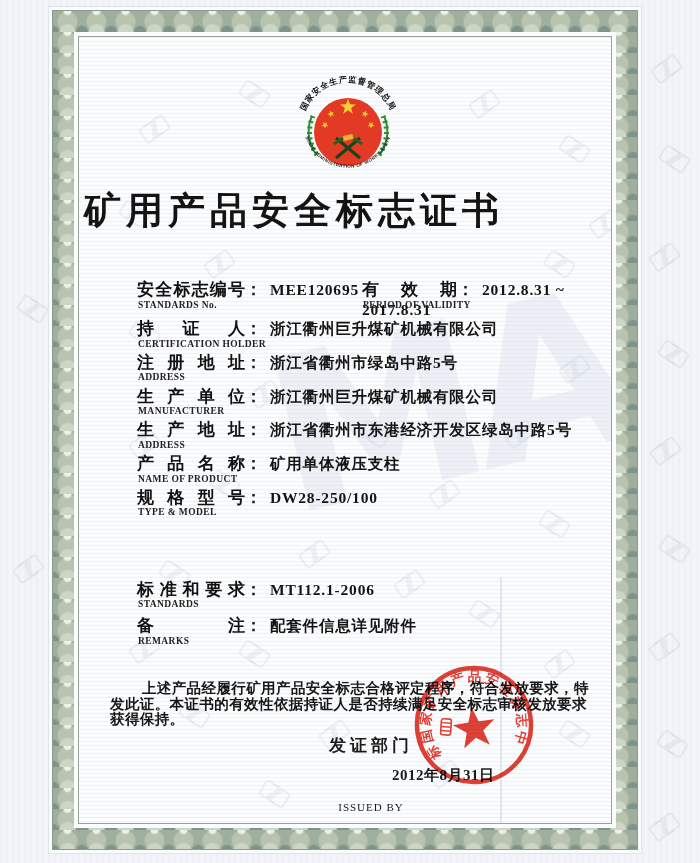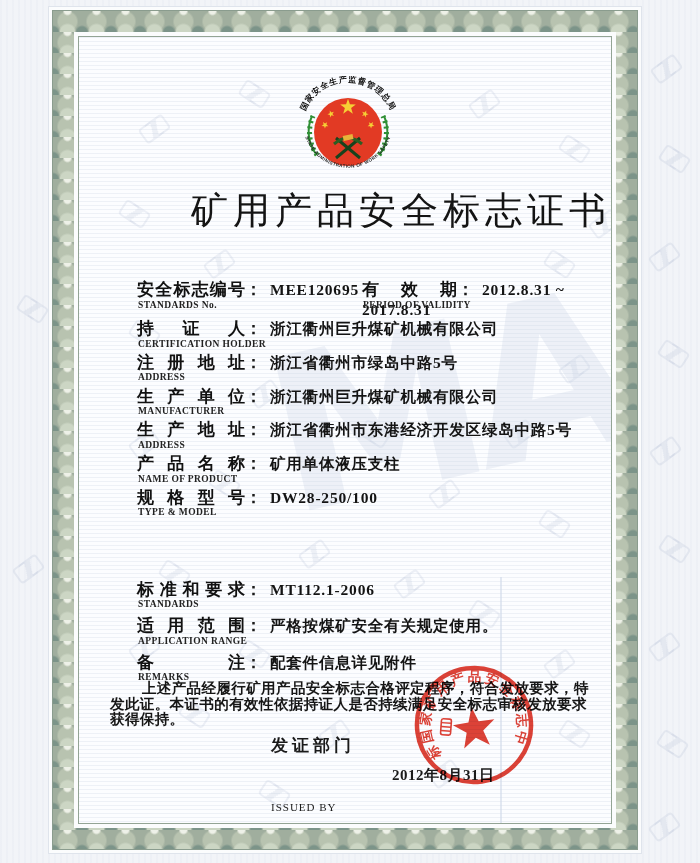--- a/index.html
+++ b/index.html
@@ -50,22 +50,22 @@
     position:absolute;width:29px;height:18px;box-sizing:border-box;
     border:2.5px solid rgba(175,187,210,.38);border-radius:4px;
     background:linear-gradient(115deg, transparent 40%, rgba(175,187,210,.34) 40% 60%, transparent 60%);
     pointer-events:none;
   }
   .scan > .wm-tile{opacity:.8;}
   
   .emblem{position:absolute;left:217px;top:39px;z-index:2;}
   
   .title{
-    position:absolute;top:149px;left:0;right:0;z-index:2;text-align:right;
-    font-size:37px;font-weight:normal;letter-spacing:5px;padding-left:5px;
+    position:absolute;top:149px;left:0;right:0;z-index:2;text-align:left;
+    font-size:37px;font-weight:bold;letter-spacing:5px;padding-left:5px;
     font-family:"DejaVu Serif","Liberation Serif",serif;color:#141414;
   }
   .subtitle{
     position:absolute;top:196px;left:0;right:0;z-index:2;text-align:center;
     font-size:15.5px;font-weight:bold;letter-spacing:0.2px;
     font-family:"Liberation Serif",serif;color:#151515;
   }
   
   .fields{position:absolute;left:58px;top:243px;width:470px;z-index:2;}
   .row{position:relative;height:33.8px;}
@@ -87,21 +87,21 @@
   .en{
     position:absolute;left:1px;top:19.5px;font-size:9.5px;font-weight:bold;
     letter-spacing:0.4px;font-family:"Liberation Serif",serif;color:#222;white-space:nowrap;
   }
   
   .declaration{
     position:absolute;left:31px;top:644px;width:484px;z-index:2;
     font-size:14.5px;font-weight:bold;line-height:15.5px;letter-spacing:0.4px;
     text-indent:2.2em;color:#161616;
   }
-  .issuer{position:absolute;left:192px;top:697px;width:200px;z-index:2;}
+  .issuer{position:absolute;left:192px;top:697px;width:200px;text-align:center;z-index:2;}
   .issuer-cn{font-size:17px;font-weight:bold;letter-spacing:4px;}
   .issuer-en{font-size:11px;font-weight:normal;letter-spacing:1px;font-family:"Liberation Serif",serif;margin-top:44px;}
   .issue-date{position:absolute;left:313px;top:729px;z-index:2;font-size:15px;font-weight:bold;letter-spacing:0.5px;}
   
   .seal{position:absolute;left:331px;top:624px;z-index:3;opacity:.92;mix-blend-mode:multiply;}
   .fold{position:absolute;left:421px;top:540px;bottom:0;width:1.5px;background:rgba(208,218,234,.6);z-index:1;}
 </style>
 </head>
 <body>
 
@@ -217,24 +217,20 @@
           <div class="row">
             <span class="lbl">规格型号</span><span class="colon">：</span><span class="val">DW28-250/100</span>
             <span class="en">TYPE &amp; MODEL</span>
           </div>
 
           <div class="row tall gap-before">
             <span class="lbl">标准和要求</span><span class="colon">：</span><span class="val">MT112.1-2006</span>
             <span class="en">STANDARDS</span>
           </div>
 
-          <div class="row tall">
-            <span class="lbl">适用范围</span><span class="colon">：</span><span class="val">严格按煤矿安全有关规定使用。</span>
-            <span class="en">APPLICATION RANGE</span>
-          </div>
 
           <div class="row tall">
             <span class="lbl">备注</span><span class="colon">：</span><span class="val">配套件信息详见附件</span>
             <span class="en">REMARKS</span>
           </div>
         </div>
 
         <div class="declaration">上述产品经履行矿用产品安全标志合格评定程序，符合发放要求，特发此证。本证书的有效性依据持证人是否持续满足安全标志审核发放要求获得保持。</div>
 
         <div class="issuer">

